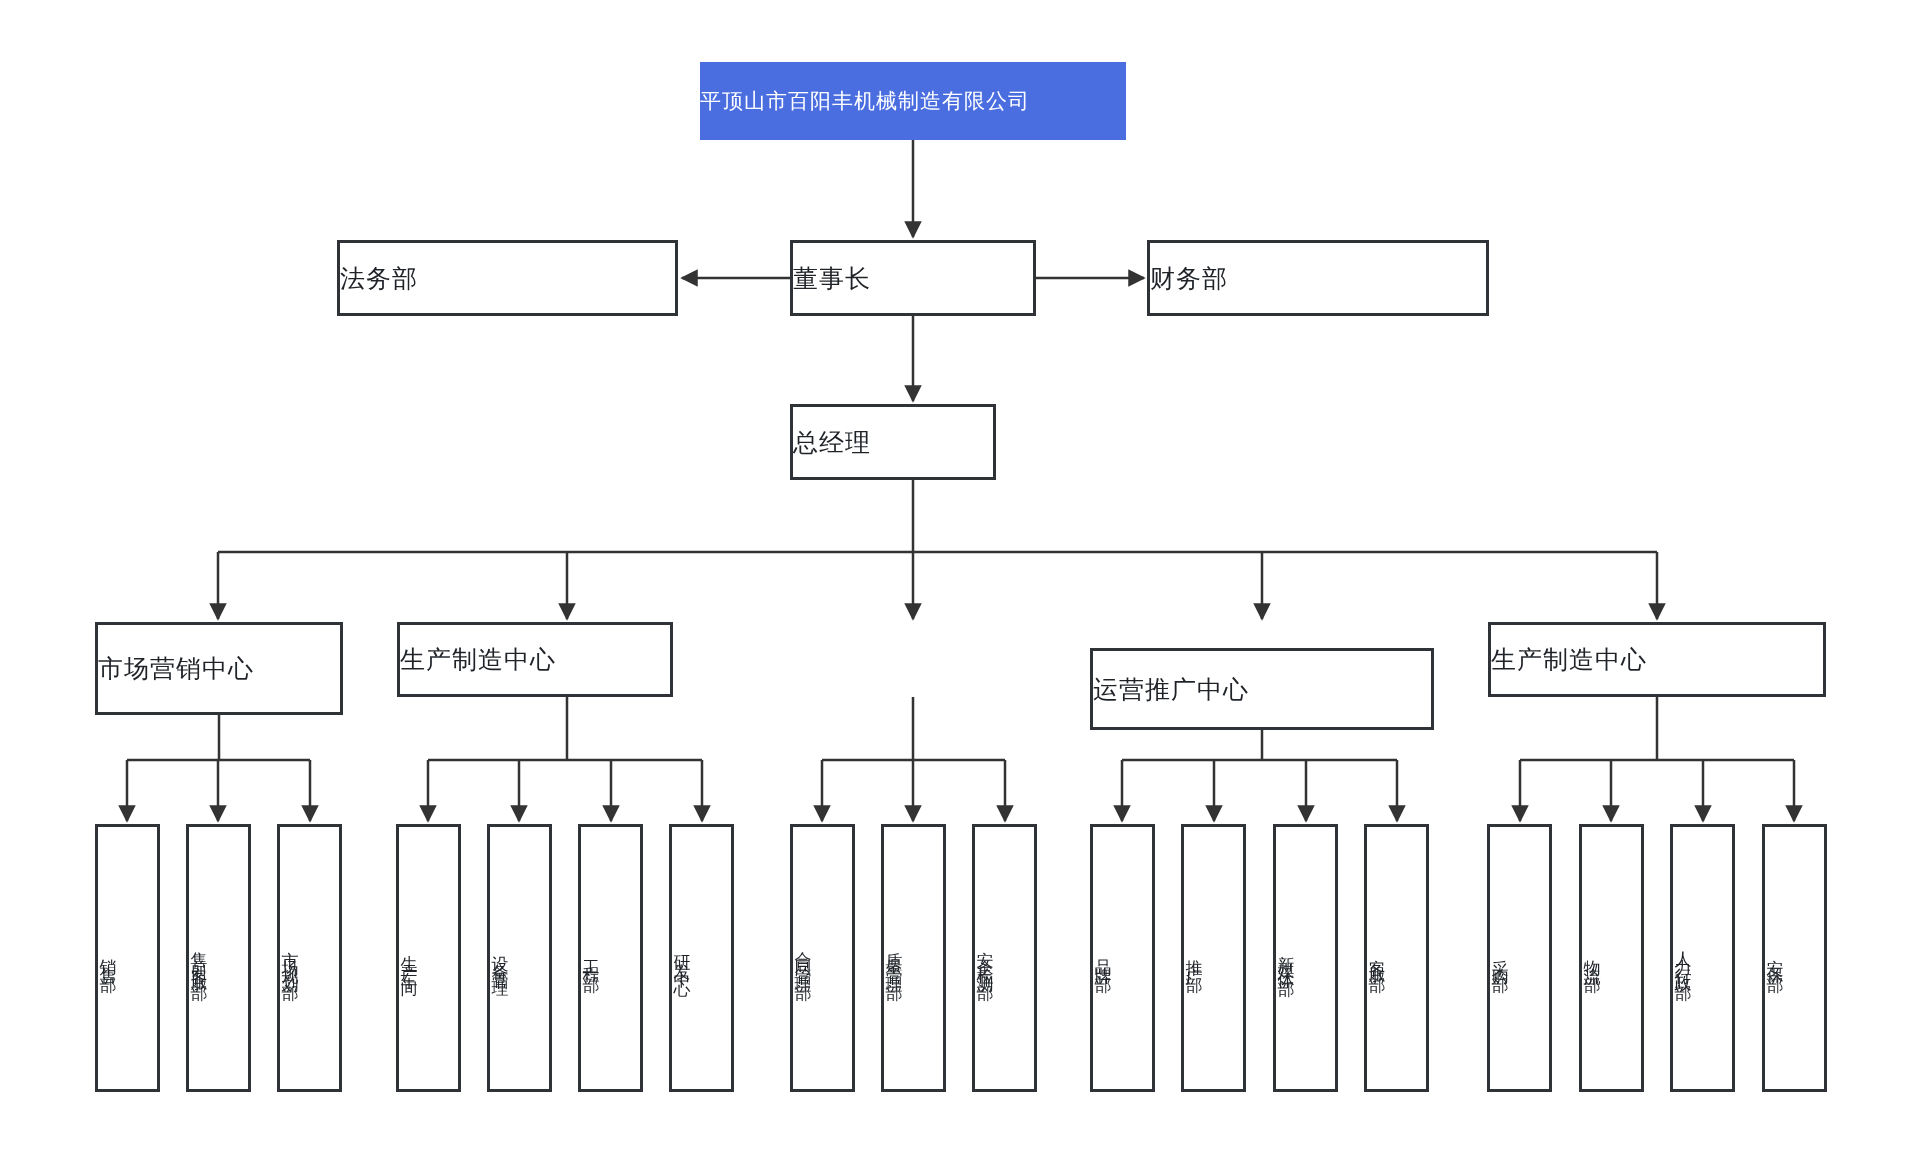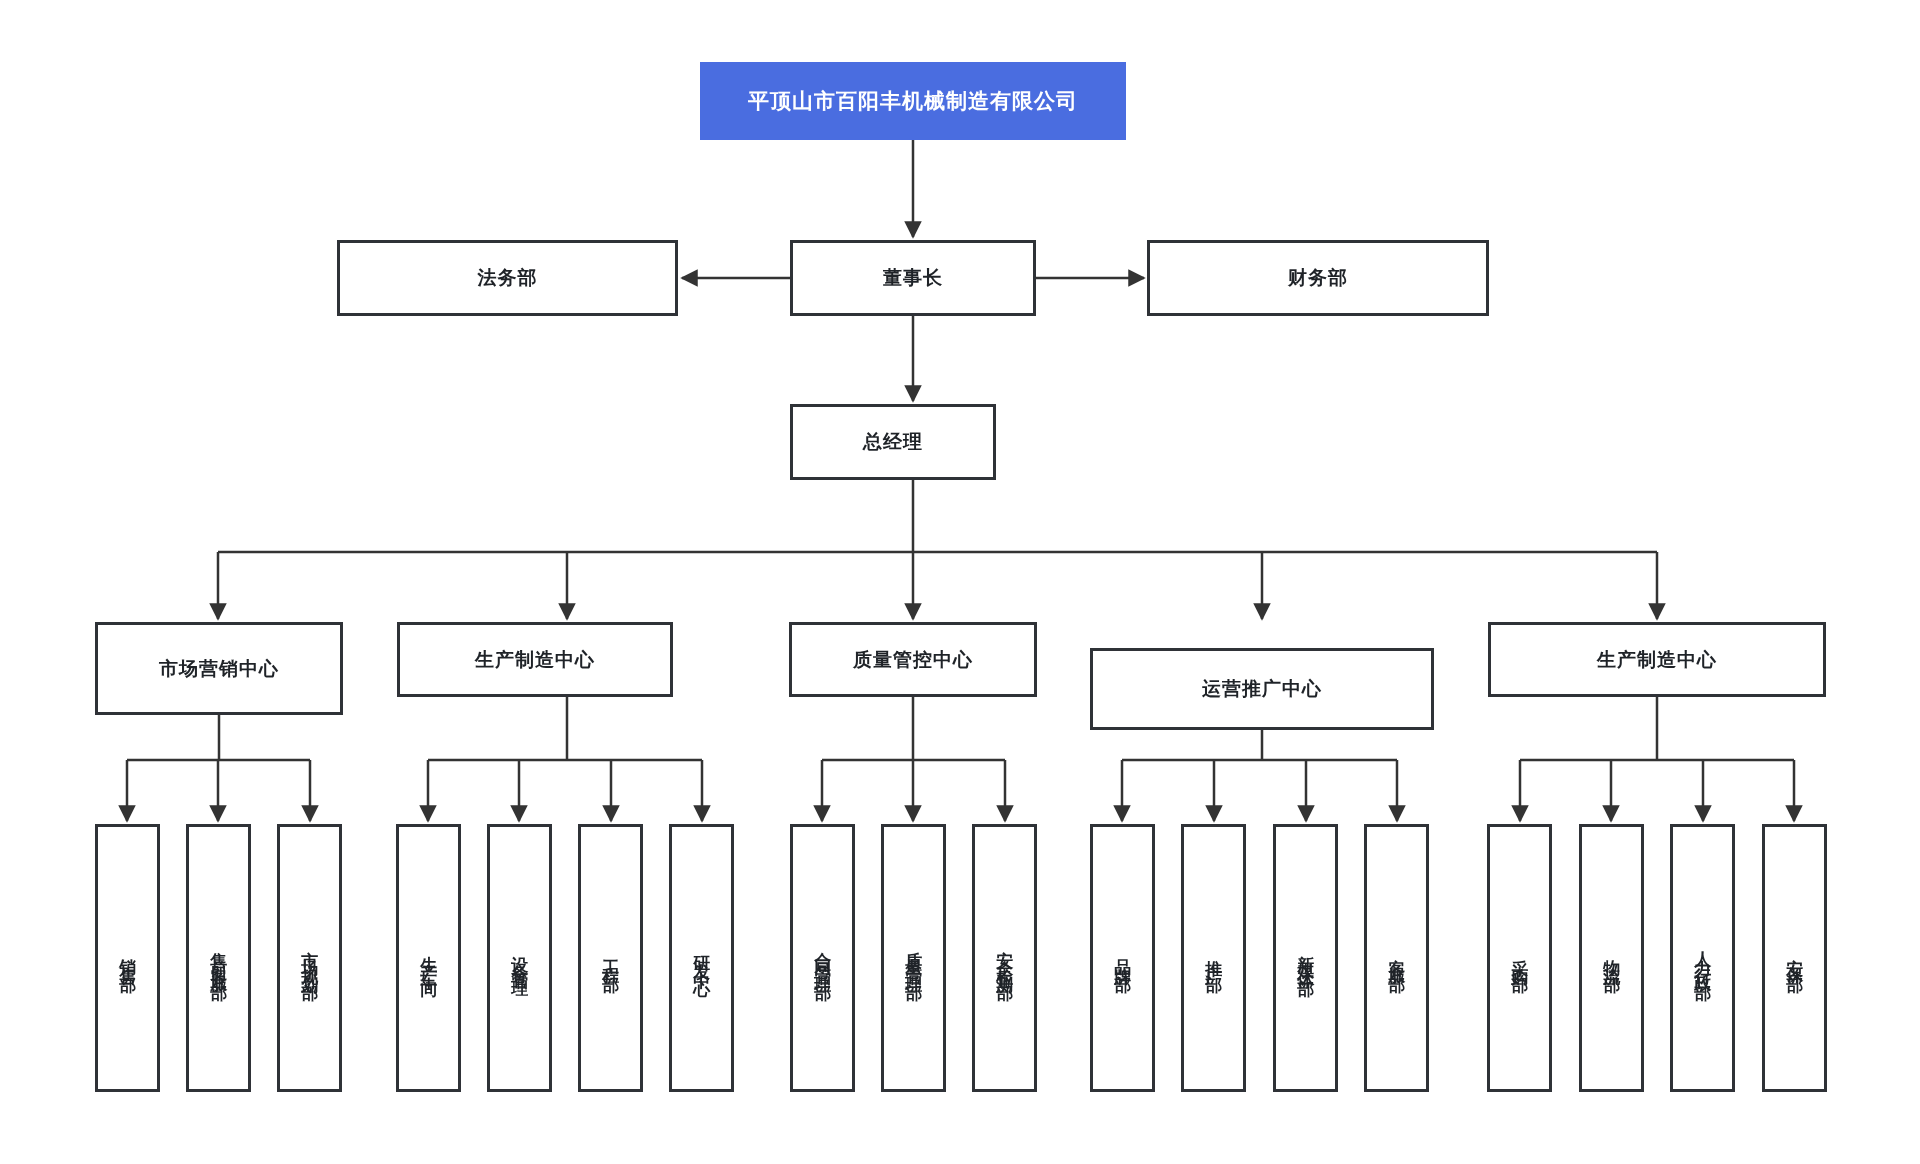--- a/index.html
+++ b/index.html
@@ -8,28 +8,28 @@
     background:#ffffff;
     font-family:"Liberation Sans","DejaVu Sans",sans-serif;
     position:relative;
     overflow:hidden;
   }
   .chart{position:absolute;left:0;top:0;width:1920px;height:1164px;}
   svg.connectors{position:absolute;left:0;top:0;pointer-events:none;}
   .node{
     position:absolute;box-sizing:border-box;
     background:#ffffff;border:3px solid #2f3237;
-    display:flex;align-items:center;justify-content:center;
-    color:#1f2328;font-weight:700;text-align:center;
+    display:flex;align-items:center;
+    color:#1f2328;font-weight:400;text-align:center;
   }
   .root-node{
     background:#4a6de0;border:none;color:#ffffff;
     font-size:21px;letter-spacing:1px;
   }
-  .l2{font-size:19px;letter-spacing:1px;}
+  .l2{font-size:25px;letter-spacing:1px;}
   .dept-node{font-size:17px;}
   .dept-node .lbl{
     writing-mode:vertical-rl;
     text-orientation:upright;
     letter-spacing:8px;
     line-height:1.15;
   }
 </style>
 </head>
 <body>
@@ -99,23 +99,20 @@
   <div class="node l2" style="left:790px;top:404px;width:206px;height:76px">
     <span class="lbl">总经理</span>
   </div>
 
   <div class="node l2" style="left:95px;top:622px;width:248px;height:93px">
     <span class="lbl">市场营销中心</span>
   </div>
   <div class="node l2" style="left:397px;top:622px;width:276px;height:75px">
     <span class="lbl">生产制造中心</span>
   </div>
-  <div class="node l2" style="left:789px;top:622px;width:248px;height:75px">
-    <span class="lbl">质量管控中心</span>
-  </div>
   <div class="node l2" style="left:1090px;top:648px;width:344px;height:82px">
     <span class="lbl">运营推广中心</span>
   </div>
   <div class="node l2" style="left:1488px;top:622px;width:338px;height:75px">
     <span class="lbl">生产制造中心</span>
   </div>
 
   <div class="node dept-node" style="left:95px;top:824px;width:65px;height:268px">
     <span class="lbl">销售部</span>
   </div>

